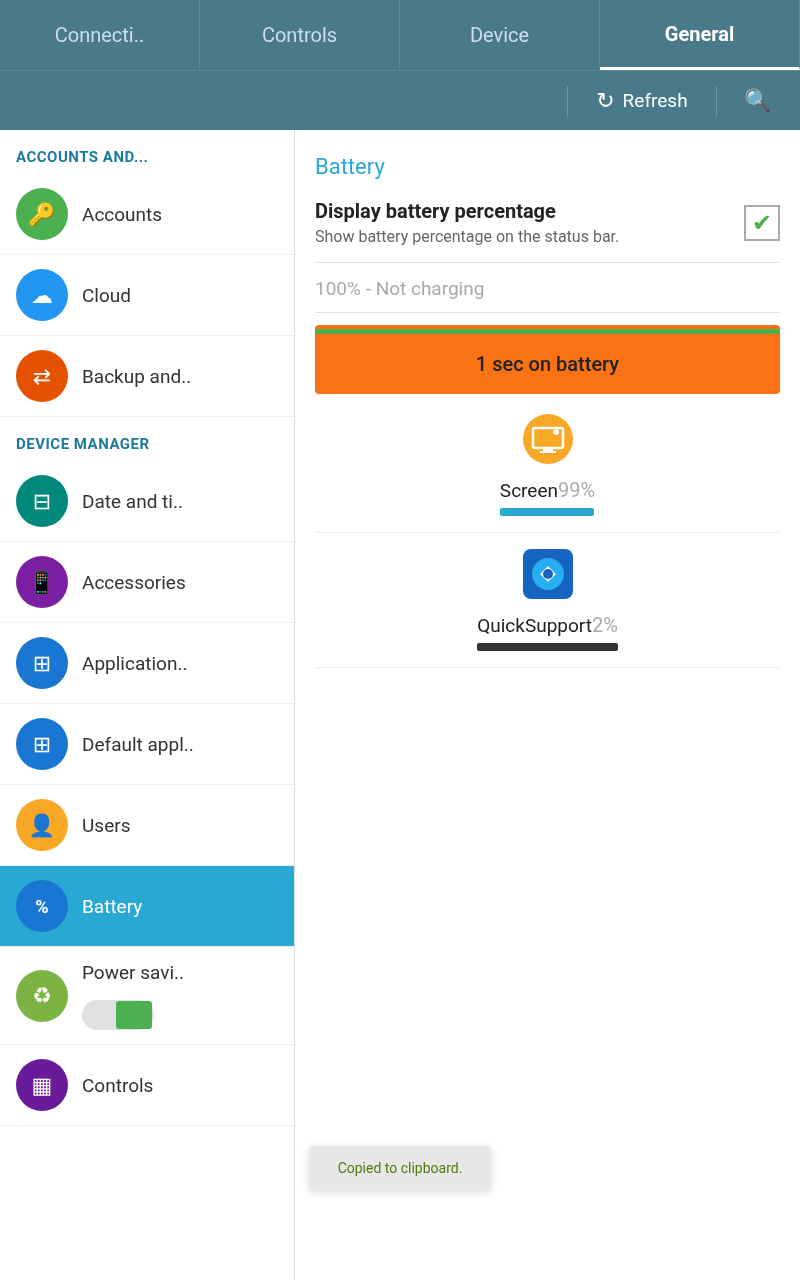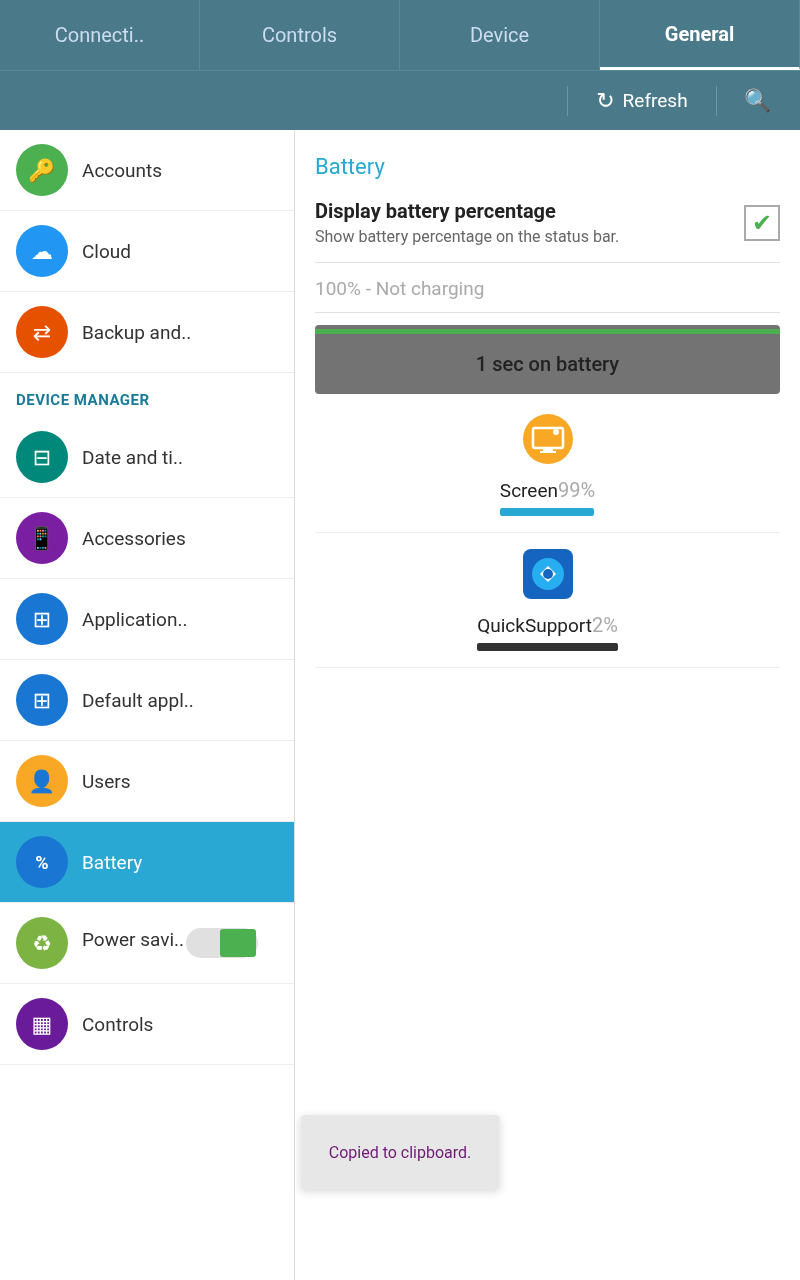--- a/index.html
+++ b/index.html
@@ -121,22 +121,22 @@
     
     .power-savi-item {
       display: flex;
       align-items: center;
       padding: 14px 16px;
       border-bottom: 1px solid #eee;
       gap: 14px;
     }
     .power-savi-content {
       display: flex;
-      flex-direction: row;
-      gap: 2px;
+      flex-direction: column;
+      gap: 16px;
     }
     .toggle-track {
       display: flex;
       align-items: center;
       width: 72px;
       height: 30px;
       border-radius: 15px;
       background: #e0e0e0;
       position: relative;
     }
@@ -192,21 +192,21 @@
     .battery-status {
       font-size: 19px;
       color: #aaa;
       margin-bottom: 12px;
       padding-bottom: 12px;
       border-bottom: 1px solid #e0e0e0;
     }
 
     
     .battery-bar-container {
-      background: #737373;
+      background: #f97316;
       border-radius: 4px;
       padding: 4px 0 2px;
       margin-bottom: 20px;
       position: relative;
       overflow: hidden;
     }
     .battery-bar-green {
       height: 5px;
       background: #4caf50;
       width: 100%;
@@ -263,24 +263,24 @@
     .progress-blue { background: #29a8d4; }
     .progress-dark { background: #333; }
 
     
     .toast {
       position: fixed;
       bottom: 90px;
       left: 50%;
       transform: translateX(-50%);
       background: rgba(230,230,230,0.97);
-      color: #701a75;
-      padding: 28px 28px;
+      color: #4d7c0f;
+      padding: 14px 28px;
       border-radius: 4px;
-      font-size: 16px;
+      font-size: 14px;
       z-index: 100;
       box-shadow: 0 2px 8px rgba(0,0,0,0.15);
     }
   </style>
 </head>
 <body>
 
 <div class="top-nav">
   <div class="top-nav-tab">
     <span>Connecti..</span>
@@ -305,20 +305,21 @@
   <div class="toolbar-divider"></div>
   <div class="toolbar-btn">
     <span class="toolbar-icon">🔍</span>
   </div>
 </div>
 
 <div class="main-layout">
 
   <div class="sidebar">
 
+    <div class="sidebar-section-title">ACCOUNTS AND...</div>
 
     <div class="sidebar-item">
       <div class="icon-circle icon-green">🔑</div>
       <span class="sidebar-item-label">Accounts</span>
     </div>
     <div class="sidebar-item">
       <div class="icon-circle icon-blue">☁</div>
       <span class="sidebar-item-label">Cloud</span>
     </div>
     <div class="sidebar-item">

